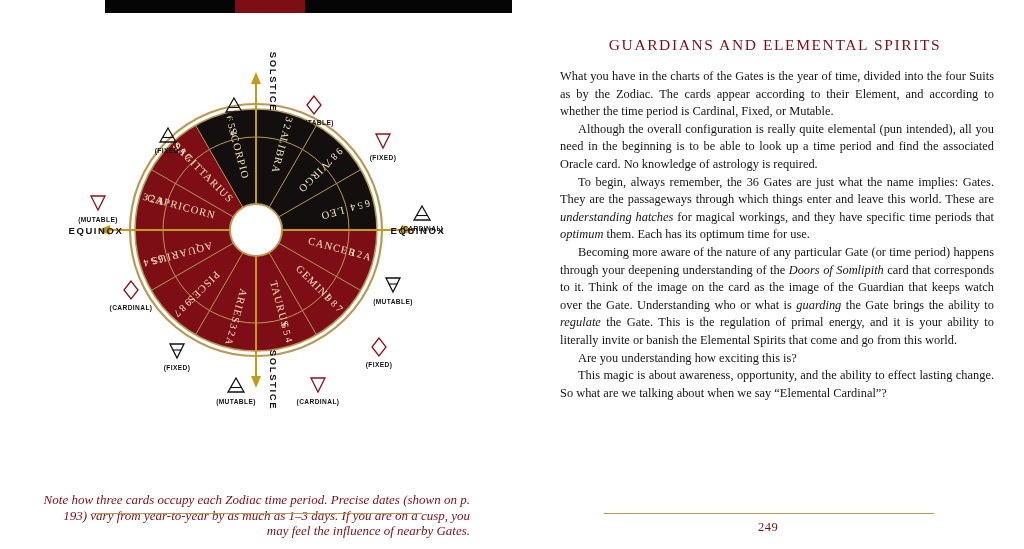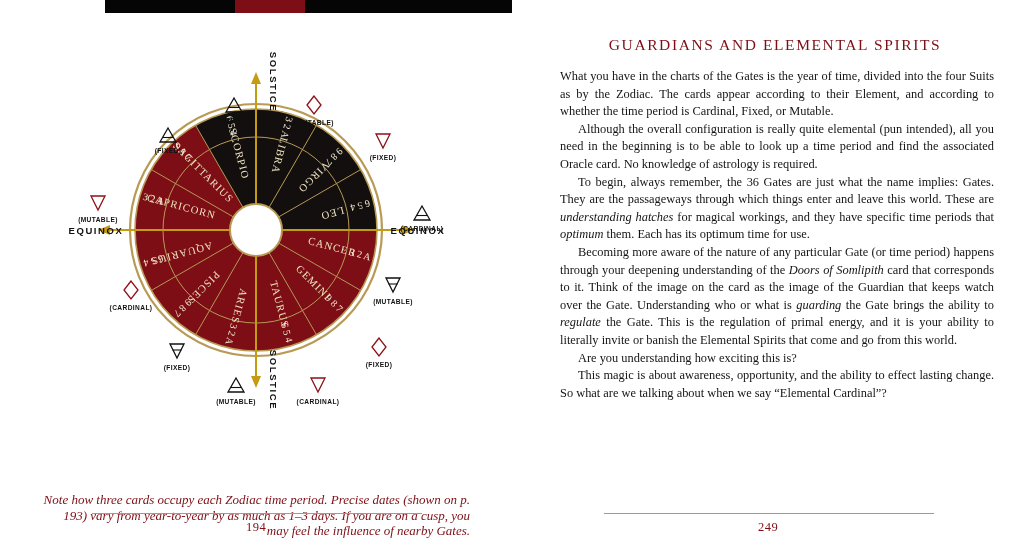--- a/index.html
+++ b/index.html
@@ -378,21 +378,20 @@
             <polygon points="140,106 132,120 148,120" fill="none" stroke="#111" stroke-width="1.3"></polygon>
             <line x1="135" y1="115.5" x2="145" y2="115.5" stroke="#111" stroke-width="1.1"></line>
             <text class="mode-label" x="140" y="131" text-anchor="middle">(FIXED)</text>
           </g>
         </g>
       </svg>
     </div>
 
     <div class="caption">Note how three cards occupy each Zodiac time period. Precise dates (shown on p. 193) vary from year-to-year by as much as 1–3 days. If you are on a cusp, you may feel the influence of nearby Gates.</div>
     <div class="folio-rule left-rule"></div>
-    <div class="folio left-folio">194</div>
   </div>
 
   <div class="right-page">
     <div class="rp-head">Guardians and Elemental Spirits</div>
 
     <div class="rp-body">
       <p>What you have in the charts of the Gates is the year of time, divided into the four Suits as by the Zodiac. The cards appear according to their Element, and according to whether the time period is Cardinal, Fixed, or Mutable.</p>
       <p>Although the overall configuration is really quite elemental (pun intended), all you need in the beginning is to be able to look up a time period and find the associated Oracle card. No knowledge of astrology is required.</p>
       <p>To begin, always remember, the 36 Gates are just what the name implies: Gates. They are the passageways through which things enter and leave this world. These are <i>understanding hatches</i> for magical workings, and they have specific time periods that <i>optimum</i> them. Each has its optimum time for use.</p>
       <p>Becoming more aware of the nature of any particular Gate (or time period) happens through your deepening understanding of the <i>Doors of Somlipith</i> card that corresponds to it. Think of the image on the card as the image of the Guardian that keeps watch over the Gate. Understanding who or what is <i>guarding</i> the Gate brings the ability to <i>regulate</i> the Gate. This is the regulation of primal energy, and it is your ability to literally invite or banish the Elemental Spirits that come and go from this world.</p>

